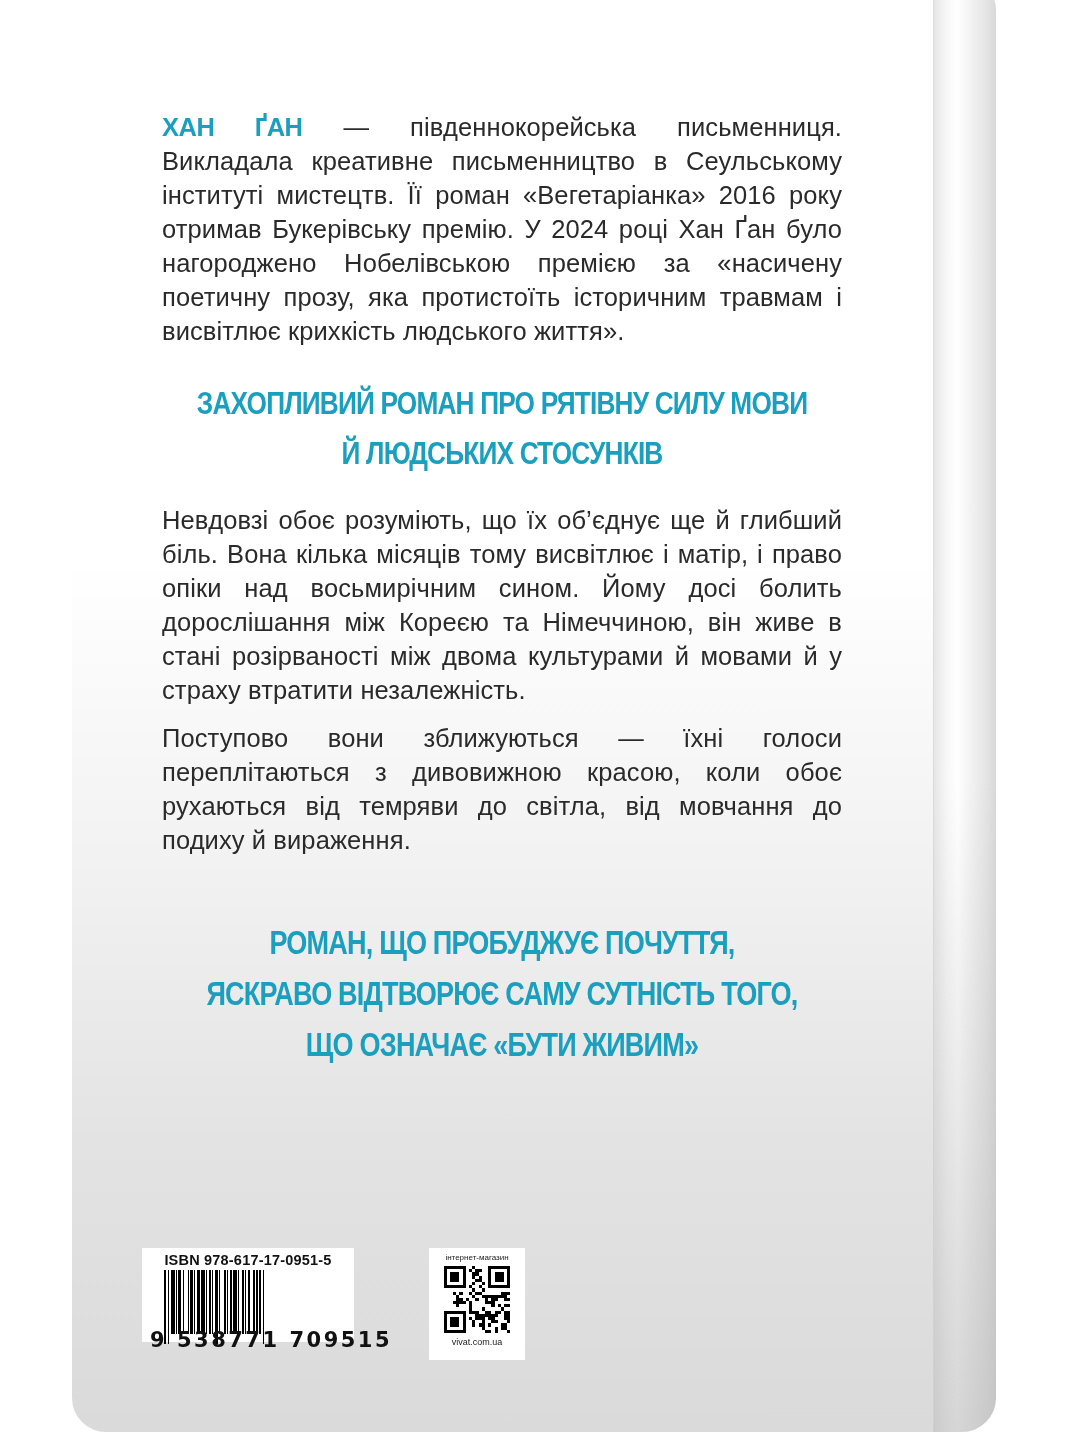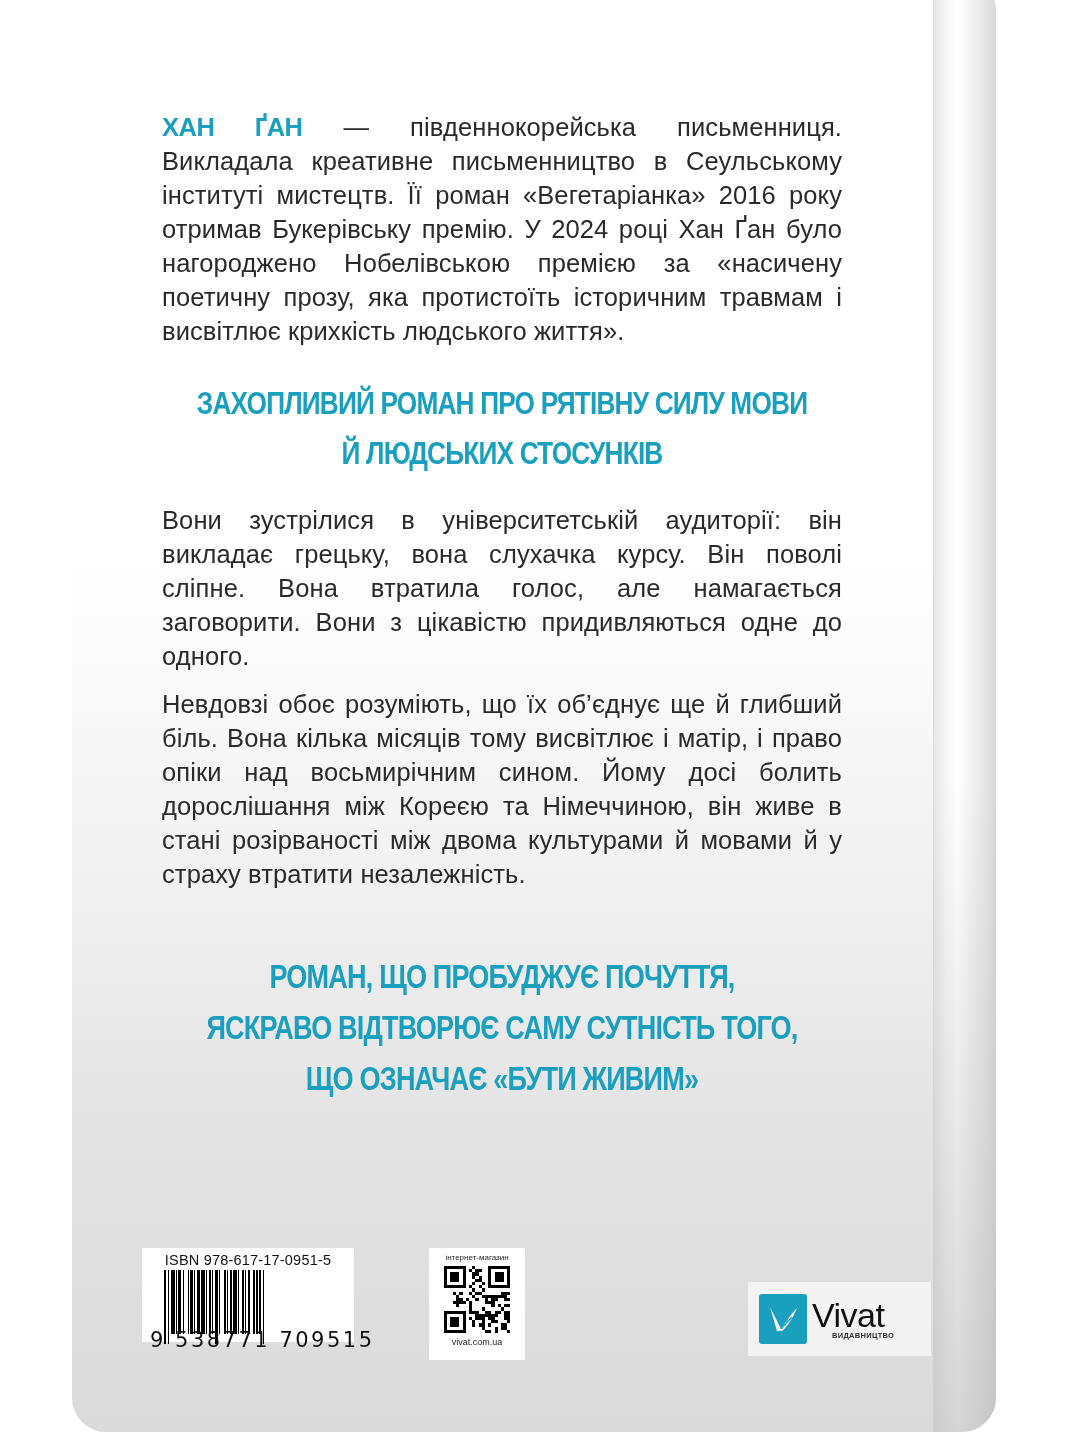--- a/index.html
+++ b/index.html
@@ -61,20 +61,21 @@
   }
   .headline-1 { margin: 30px -60px 25px -60px; }
   .headline-2 { margin: 60px -60px 0 -60px; font-size: 33px; line-height: 51px; }
 
   .barcode-box {
     position: absolute;
     left: 70px; top: 1268px;
     width: 212px; height: 94px;
     background: #ffffff;
     padding: 4px 8px 0 8px;
+    font-weight: bold;
   }
   .isbn-label { font-size: 14.5px; color: #111; text-align: center; letter-spacing: 0.2px; }
   .bars { display: flex; height: 64px; margin-top: 2px; align-items: flex-start; padding-left: 14px; }
   .bars span { display: block; background: #000; height: 100%; }
   .barcode-digits { font-size: 21px; color: #111; letter-spacing: 2.5px; font-family: "DejaVu Sans", sans-serif; margin-top: -6px; white-space: nowrap; }
 
   .qr-box {
     position: absolute;
     left: 357px; top: 1268px;
     width: 96px; height: 112px;
@@ -114,22 +115,22 @@
   <div class="spine"></div>
 
   <div class="content">
     <p class="para"><span class="author">ХАН ҐАН</span><span> — південнокорейська письменниця. Викладала креативне письменництво в Сеульському інституті мистецтв. Її роман «Вегетаріанка» 2016 року отримав Букерівську премію. У 2024 році Хан Ґан було нагороджено Нобелівською премією за «насичену поетичну прозу, яка протистоїть історичним травмам і висвітлює крихкість людського життя».</span></p>
 
     <div class="headline headline-1">
       <div>ЗАХОПЛИВИЙ РОМАН ПРО РЯТІВНУ СИЛУ МОВИ</div>
       <div>Й ЛЮДСЬКИХ СТОСУНКІВ</div>
     </div>
 
-    <p class="para">Вони зустрілися в університетській аудиторії: він викладає грецьку, вона слухачка курсу. Він поволі сліпне. Вона втратила голос, але намагається заговорити. Вони з цікавістю придивляються одне до одного.</p>
     <p class="para">Невдовзі обоє розуміють, що їх об’єднує ще й глибший біль. Вона кілька місяців тому висвітлює і матір, і право опіки над восьмирічним сином. Йому досі болить дорослішання між Кореєю та Німеччиною, він живе в стані розірваності між двома культурами й мовами й у страху втратити незалежність.</p>
+    <p class="para">Поступово вони зближуються — їхні голоси переплітаються з дивовижною красою, коли обоє рухаються від темряви до світла, від мовчання до подиху й вираження.</p>
 
     <div class="headline headline-2">
       <div>РОМАН, ЩО ПРОБУДЖУЄ ПОЧУТТЯ,</div>
       <div>ЯСКРАВО ВІДТВОРЮЄ САМУ СУТНІСТЬ ТОГО,</div>
       <div>ЩО ОЗНАЧАЄ «БУТИ ЖИВИМ»</div>
     </div>
   </div>
 
   <div class="barcode-box">
     <div class="isbn-label">ISBN 978-617-17-0951-5</div>
@@ -635,27 +636,13 @@
         <i style="background: transparent;"></i>
         <i style="background: rgb(0, 0, 0);"></i>
         <i style="background: transparent;"></i>
         <i style="background: transparent;"></i>
         <i style="background: transparent;"></i>
         <i style="background: rgb(0, 0, 0);"></i>
       </div>
     <div class="qr-url">vivat.com.ua</div>
   </div>
 
-  <div class="logo-box">
-    <div class="logo-mark">
-      <svg width="34" height="36" viewBox="0 0 34 36">
-        <path d="M4 6 L11 30 L16 30 Z" fill="#ffffff"></path>
-        <path d="M13 30 C18 24, 24 14, 31 7 C27 16, 22 25, 16 30 Z" fill="#ffffff"></path>
-        <path d="M15 28 L26 16" stroke="#1a9fbf" stroke-width="1.2"></path>
-        <path d="M18 25 L18 20 M21 22 L21 17" stroke="#1a9fbf" stroke-width="1"></path>
-      </svg>
-    </div>
-    <div class="logo-text">
-      <span class="logo-name">Vivat</span>
-      <span class="logo-sub">ВИДАВНИЦТВО</span>
-    </div>
-  </div>
 </div>
 
 </body></html>

